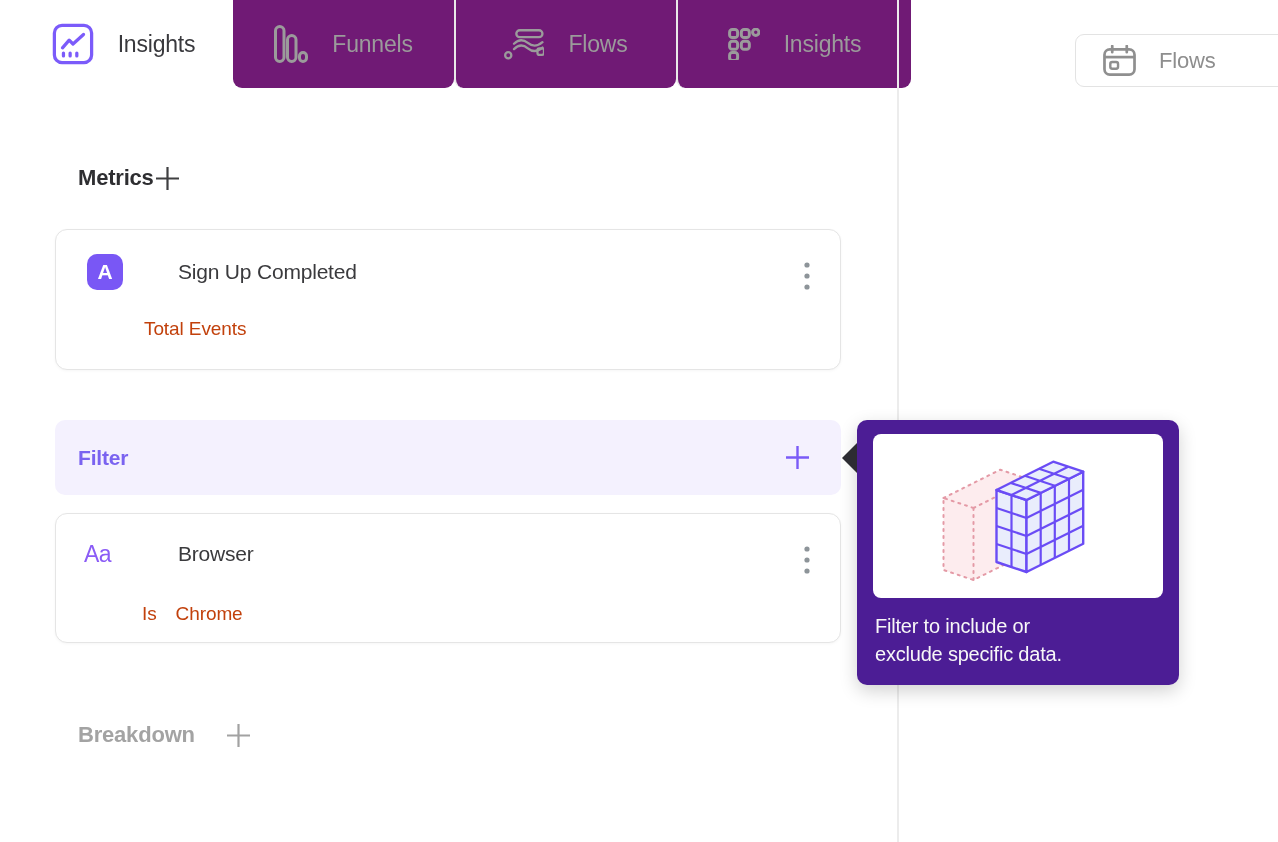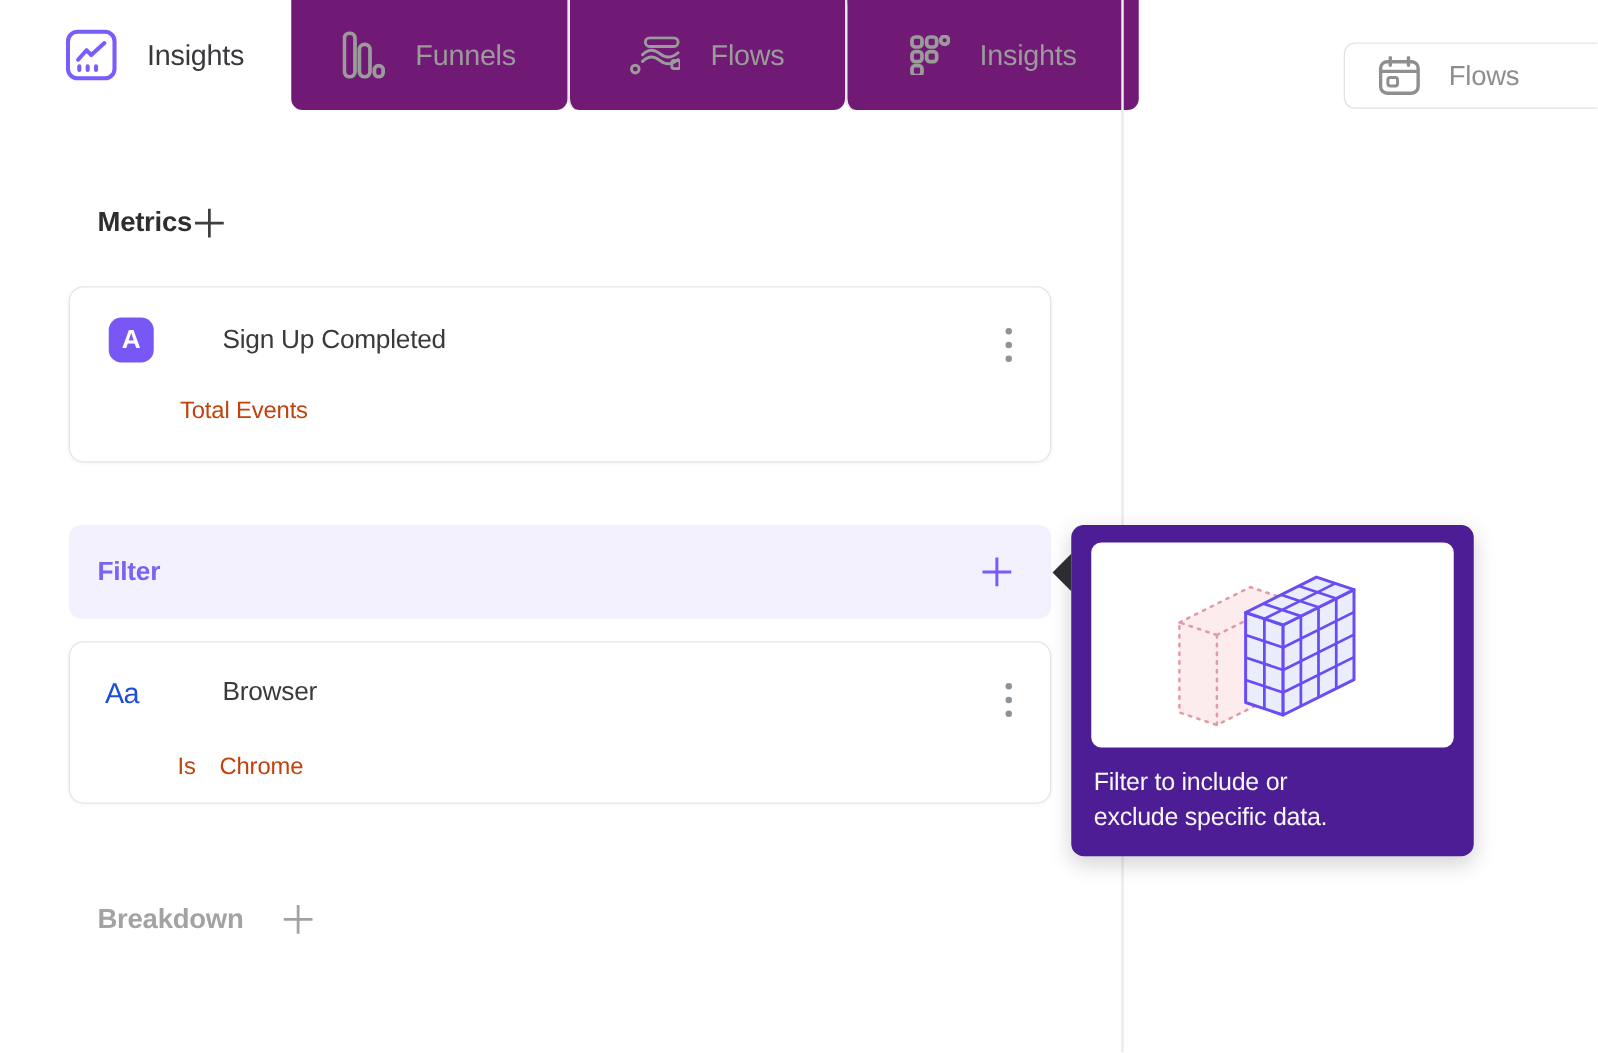--- a/index.html
+++ b/index.html
@@ -29,21 +29,21 @@
   .h-row{position:absolute;left:55px;width:786px;box-sizing:border-box;height:46px;
     display:flex;align-items:center;padding:0 30px 0 23px;}
   .h-row .h-title{font-size:22px;font-weight:700;color:#2e2e31;letter-spacing:-0.2px;}
   .h-row.muted .h-title{color:#a3a3a3;}
   .plus-btn{background:none;border:none;padding:0;margin:0;cursor:pointer;display:flex;align-items:center;}
   
   .card{position:absolute;left:55px;width:786px;box-sizing:border-box;background:#fff;
     border:1px solid #e5e5e5;border-radius:12px;box-shadow:0 1px 3px rgba(0,0,0,0.04);cursor:pointer;}
   .badge-a{position:absolute;left:31px;top:24px;width:36px;height:36px;border-radius:10px;
     background:#7957f5;color:#fff;font-size:21px;font-weight:700;display:flex;align-items:center;justify-content:center;}
-  .badge-aa{position:absolute;left:28px;top:27px;font-size:23px;color:#1d4ed8;letter-spacing:-0.5px;}
+  .badge-aa{position:absolute;left:28px;top:27px;font-size:23px;color:#8b5cf6;letter-spacing:-0.5px;}
   .card-title{position:absolute;left:86px;font-size:21px;font-weight:500;color:#3a3a3d;letter-spacing:-0.2px;margin-left:36px;}
   .card-sub{position:absolute;left:88px;font-size:19px;color:#c2410c;letter-spacing:-0.1px;}
   .kebab-btn{position:absolute;right:22px;top:24px;background:none;border:none;padding:6px;cursor:pointer;}
   
   .filter-row{position:absolute;left:55px;top:420px;width:786px;height:75px;box-sizing:border-box;
     background:#f4f1fe;border-radius:10px;display:flex;align-items:center;justify-content:space-between;
     padding:0 30px 0 23px;}
   .filter-row .h-title{font-size:21px;font-weight:700;color:#7a63f0;letter-spacing:-0.2px;}
   
   .tooltip{position:absolute;left:857px;top:420px;width:322px;height:265px;box-sizing:border-box;

